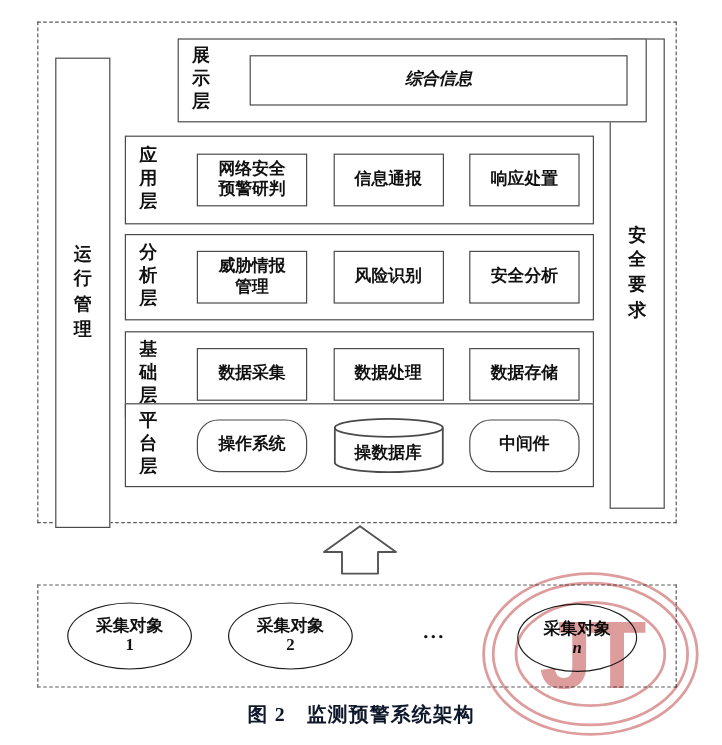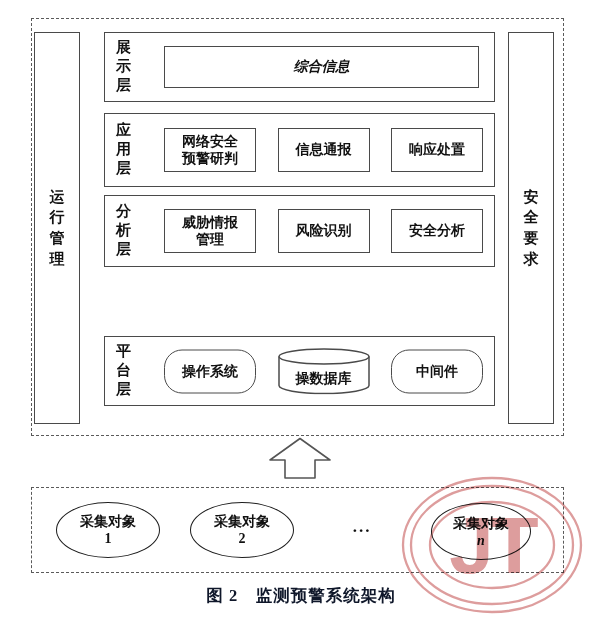--- a/index.html
+++ b/index.html
@@ -12,32 +12,32 @@
   .outer-dashed {
     position:absolute; left:31px; top:18px; width:531px; height:416px;
     border:1.6px dashed #5a5a5a; background:#fff;
   }
   
   .vbar {
     position:absolute; top:32px; height:390px; width:44px;
     border:1.4px solid #4a4a4a; background:#fff;
     display:flex; align-items:center; justify-content:center;
   }
-  .vbar-left { left:34px; }
+  .vbar-left { left:46px;margin-top:16px; }
   .vbar-right { left:508px; }
   .vtext {
     width:16px; font-size:15px; font-weight:bold; line-height:1.38;
     word-break:break-all; text-align:center;
   }
   
   .layer {
     position:absolute; left:104px; width:389px;
     border:1.4px solid #4a4a4a; background:#fff;
   }
-  .layer-1 { top:32px;  height:68px; }
+  .layer-1 { top:32px;  height:68px;margin-left:44px; }
   .layer-2 { top:113px; height:72px; }
   .layer-3 { top:195px; height:70px; }
   .layer-4 { top:276px; height:70px; }
   .layer-5 { top:336px; height:68px; }
   .layer-label {
     position:absolute; left:11px; top:50%; transform:translateY(-50%);
     width:16px; font-size:15px; font-weight:bold; line-height:1.28;
     word-break:break-all;
   }
   .items {
@@ -144,20 +144,34 @@
       </div>
       <div class="item">
         <span>风险识别</span>
       </div>
       <div class="item">
         <span>安全分析</span>
       </div>
     </div>
   </div>
 
+  <div class="layer layer-4">
+    <span class="layer-label">基础层</span>
+    <div class="items">
+      <div class="item">
+        <span>数据采集</span>
+      </div>
+      <div class="item">
+        <span>数据处理</span>
+      </div>
+      <div class="item">
+        <span>数据存储</span>
+      </div>
+    </div>
+  </div>
 
   <div class="layer layer-5">
     <span class="layer-label">平台层</span>
     <div class="items">
       <div class="item item-rounded">
         <span>操作系统</span>
       </div>
       <div class="item item-cylinder">
         <svg width="92" height="47" viewBox="0 0 92 47">
           <path d="M1,9 L1,38 A45,8 0 0 0 91,38 L91,9" fill="#ffffff" stroke="#4a4a4a" stroke-width="1.5"></path>

